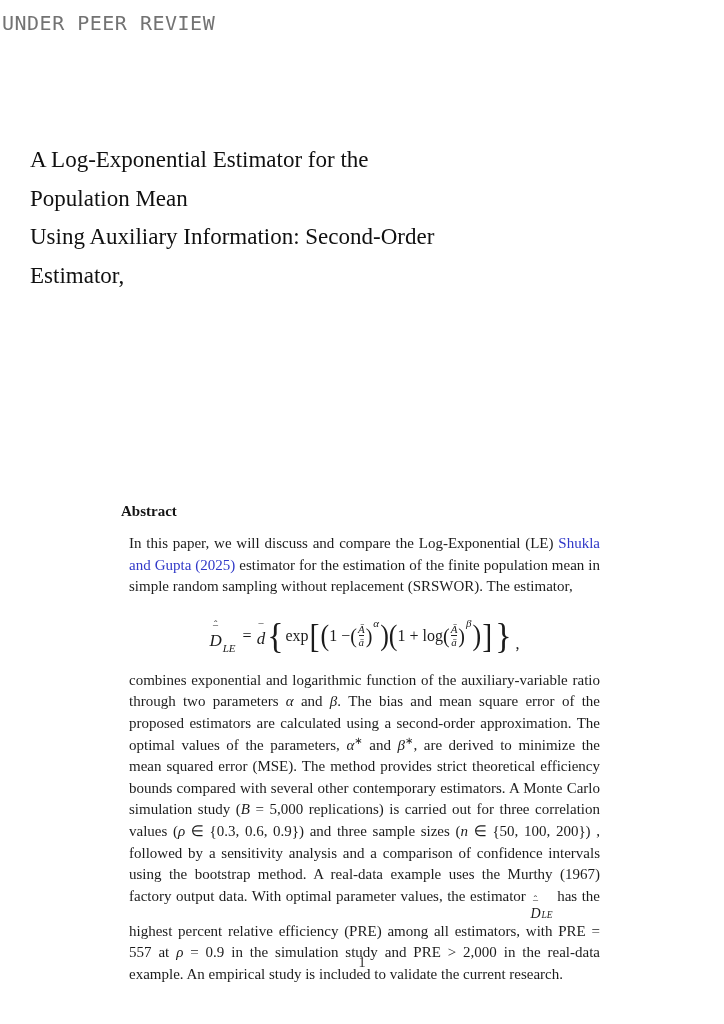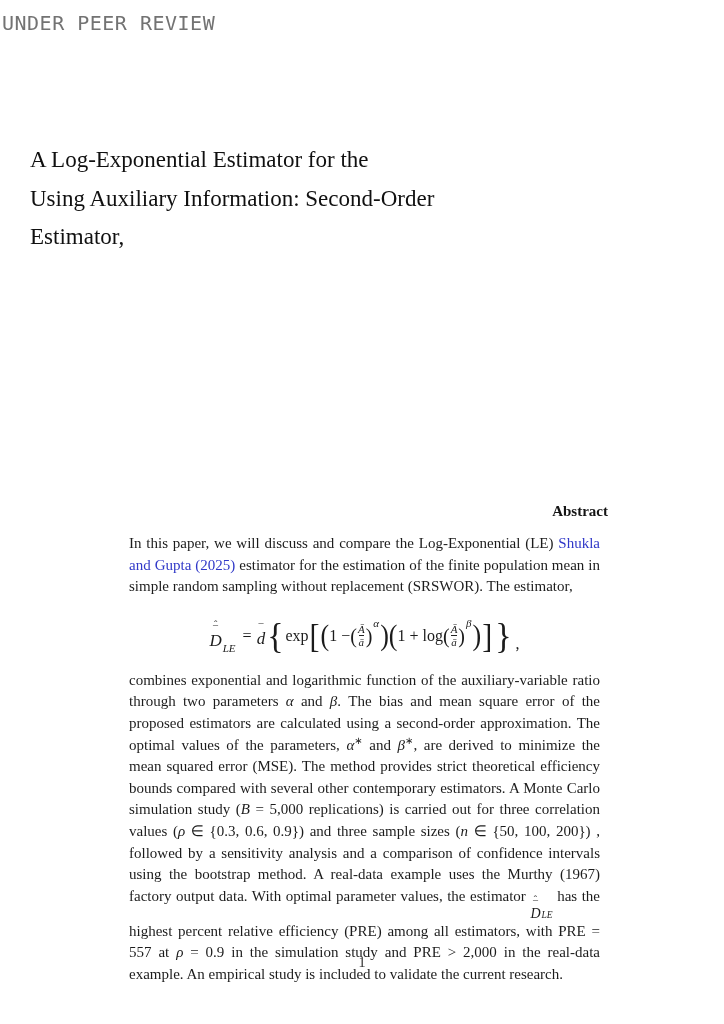--- a/index.html
+++ b/index.html
@@ -19,21 +19,21 @@
   }
   .title-block{
     position:absolute;top:141px;left:30px;right:30px;
     color:#101010;
     font-size:23px;line-height:38.5px;font-weight:500;
   }
   .abstract{
     position:absolute;top:503px;left:121px;width:487px;
   }
   .abstract-heading{
-    text-align:right;font-weight:bold;font-size:15px;color:#141414;
+    text-align:left;font-weight:bold;font-size:15px;color:#141414;
     margin-bottom:13px;
   }
   p.body{
     font-size:15px;line-height:21.6px;text-align:justify;
     margin:8px;color:#1c1c1c;
     hyphens:auto;-webkit-hyphens:auto;
   }
   .cite-link{color:var(--link,#3038c8);cursor:pointer;}
   .mvar{font-style:italic;}
   .msup-inline{font-size:10px;vertical-align:super;line-height:0;}
@@ -71,20 +71,21 @@
 </style>
 </head>
 <body>
 
 <div class="page">
 
   <div class="banner">UNDER PEER REVIEW</div>
 
   <div class="title-block">
     <div class="title-line">A Log-Exponential Estimator for the</div>
+    <div class="title-line">Population Mean</div>
     <div class="title-line">Using Auxiliary Information: Second-Order</div>
     <div class="title-line">Estimator,</div>
   </div>
 
   <div class="abstract">
     <div class="abstract-heading">Abstract</div>
 
     <p class="body"><span>In this paper, we will discuss and compare the Log-Exponential (LE) </span><span class="cite-link">Shukla and Gupta (2025)</span><span> estimator for the estimation of the finite population mean in simple random sampling without replacement (SRSWOR). The estimator,</span></p>
 
     <div class="formula">

